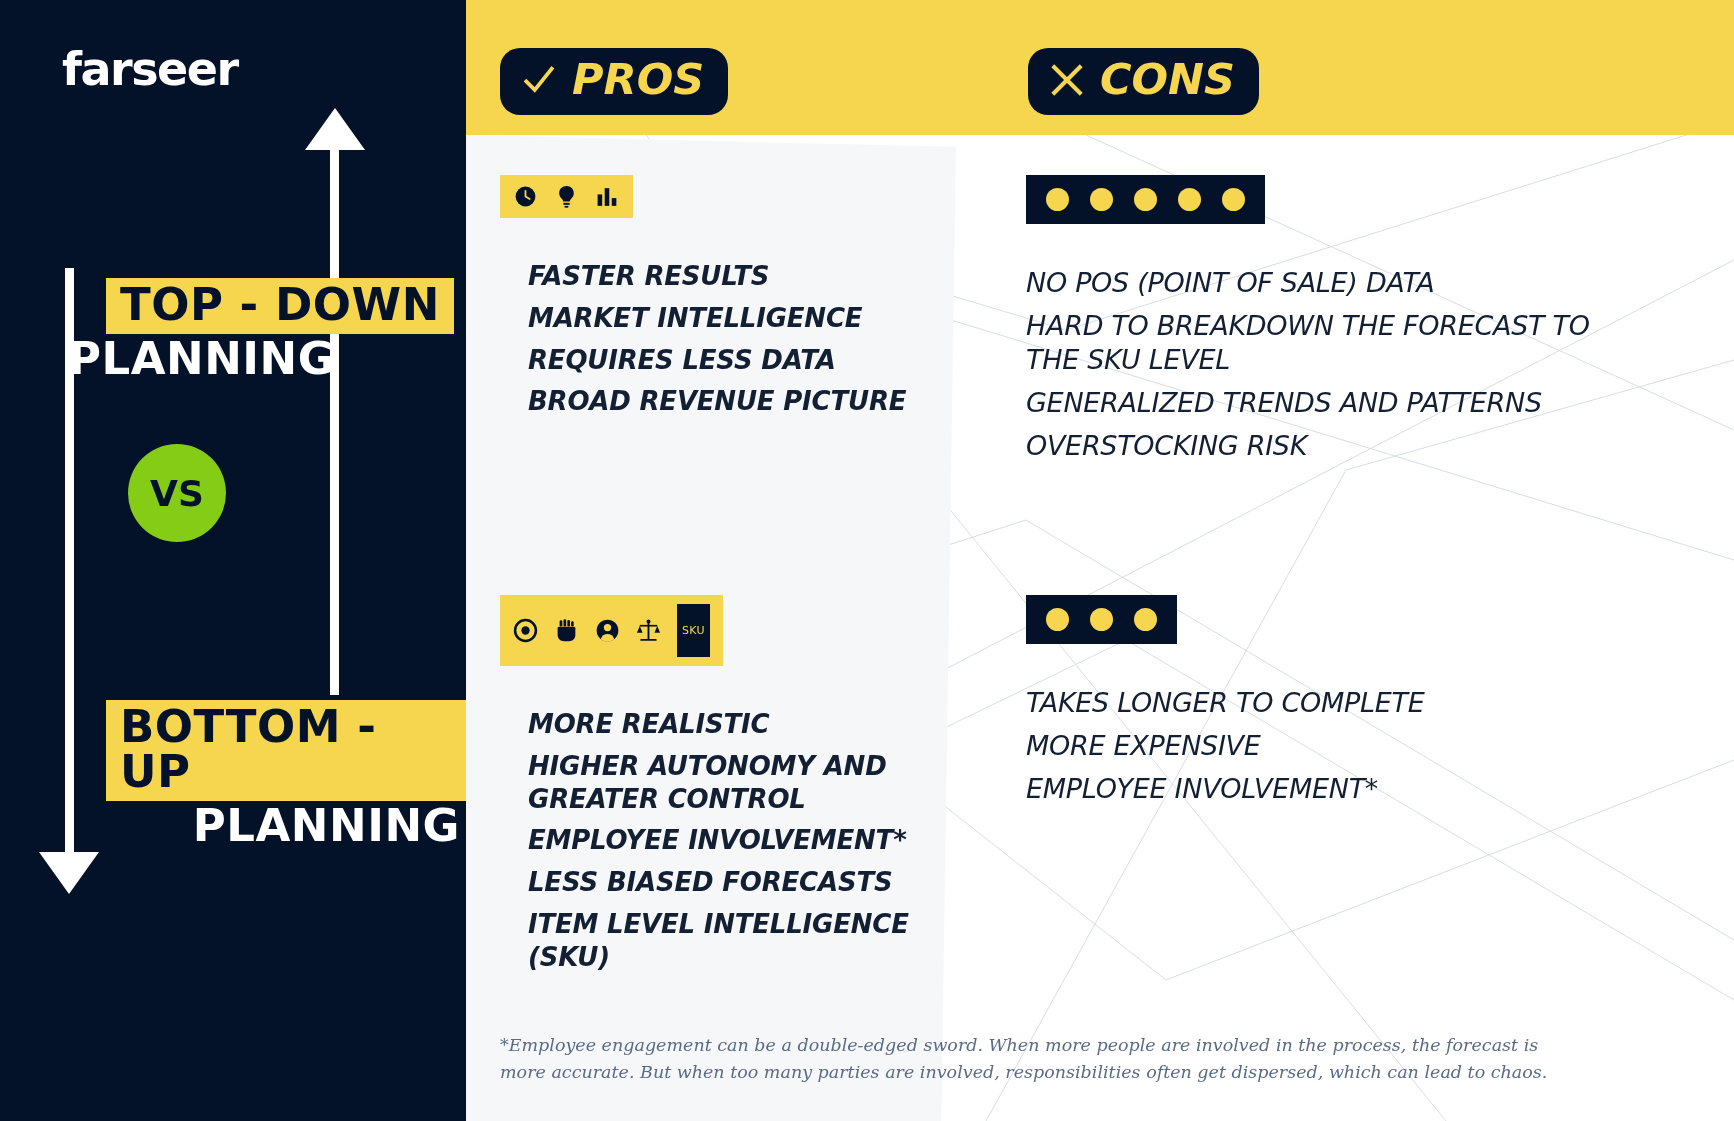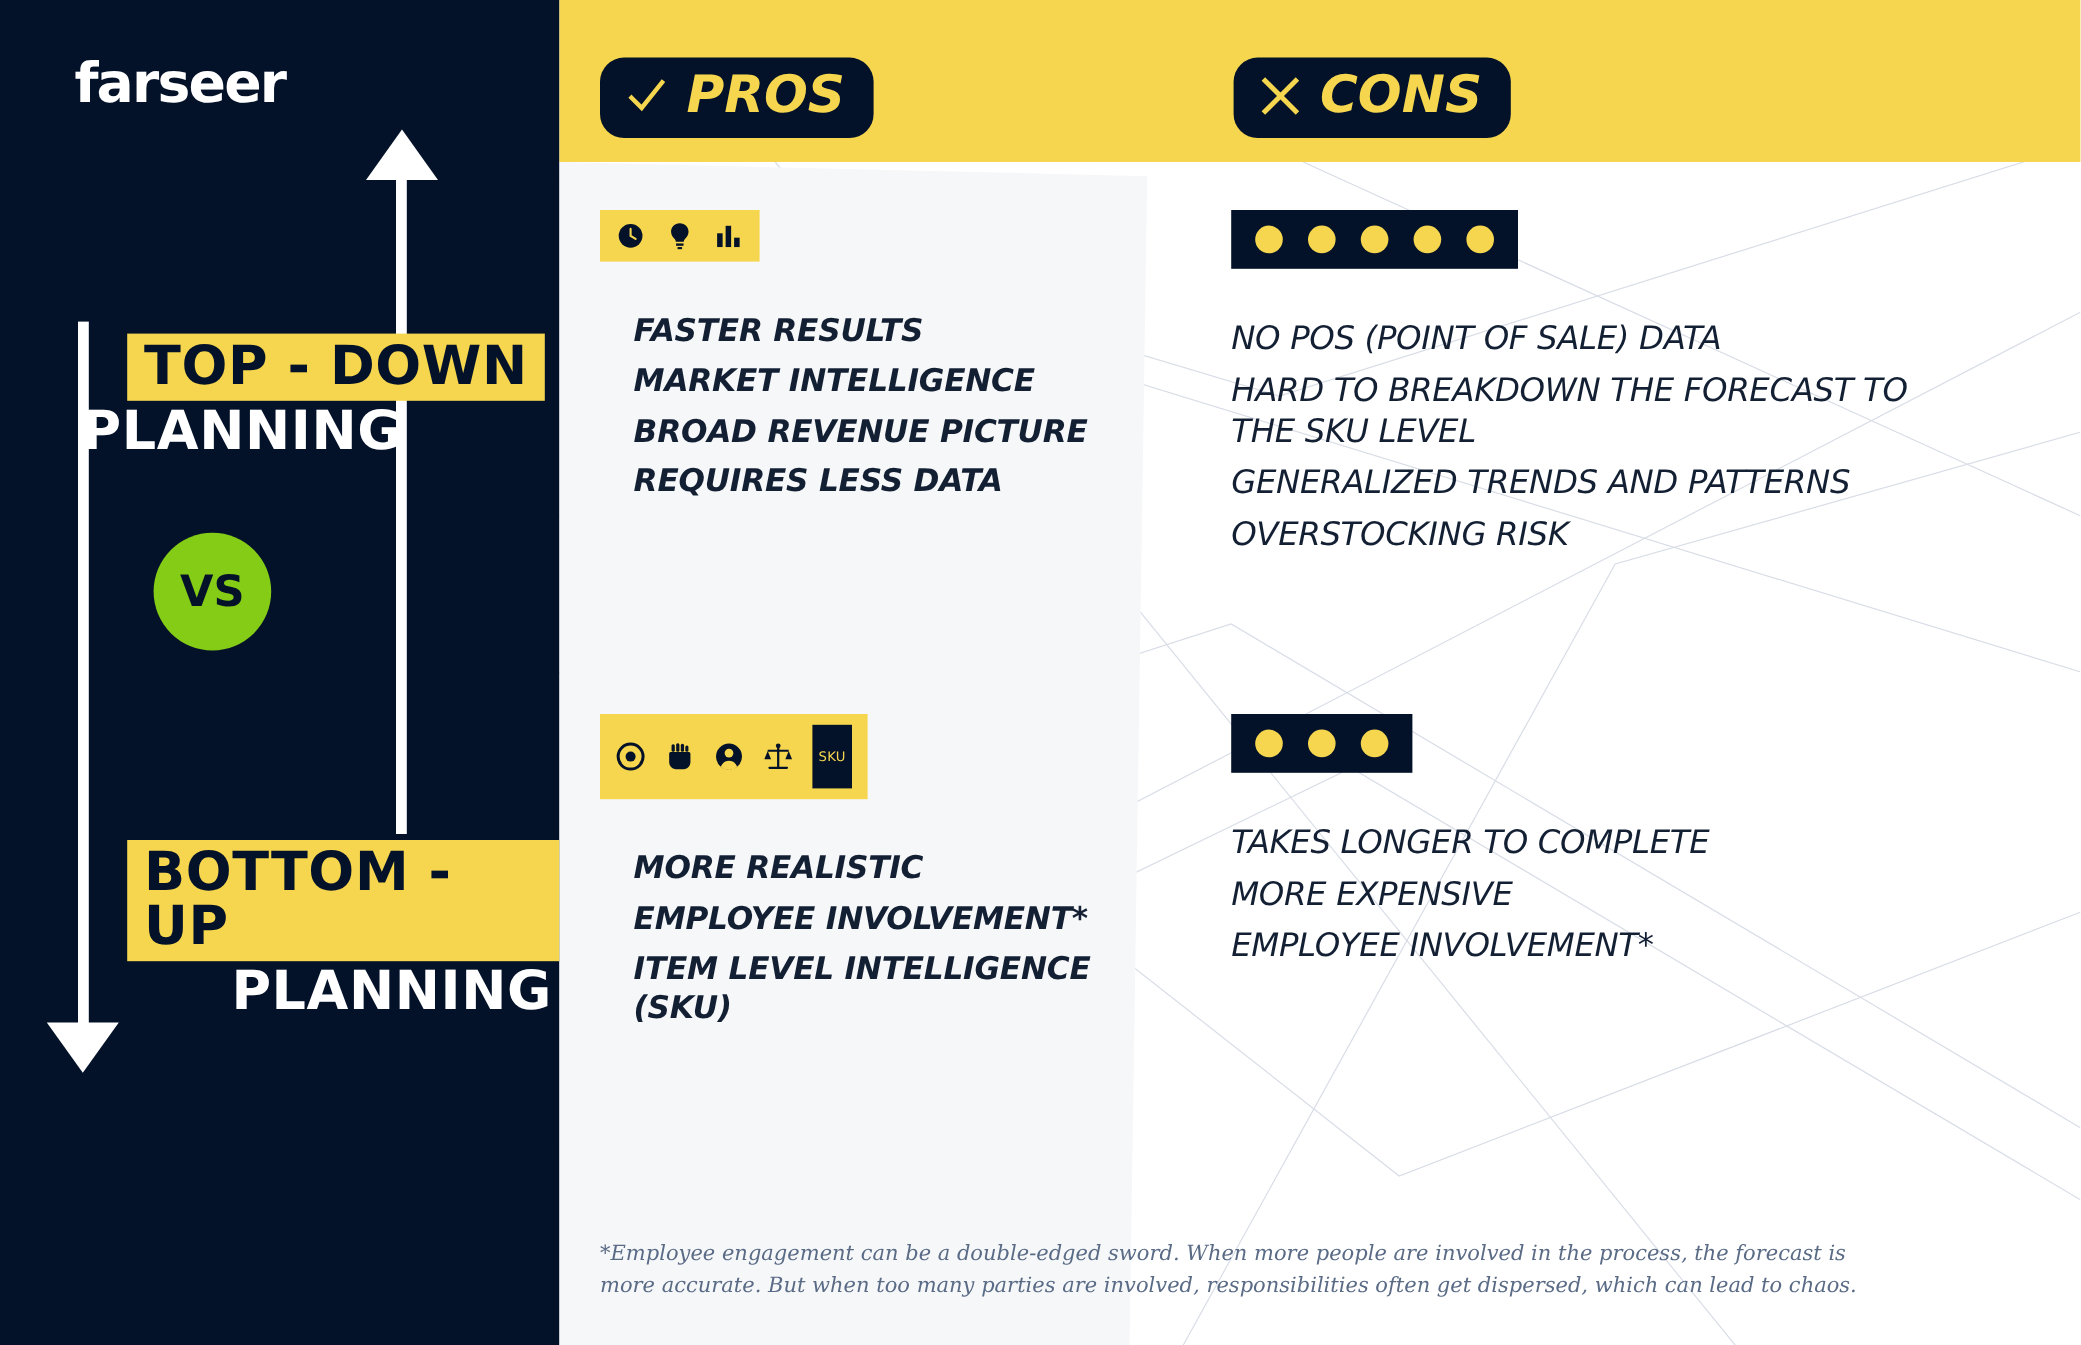--- a/index.html
+++ b/index.html
@@ -201,22 +201,22 @@
         </svg>
         <svg viewBox="0 0 24 24">
           <rect x="2.5" y="10" width="4.4" height="11" fill="#041229"></rect>
           <rect x="9.3" y="4" width="4.4" height="17" fill="#041229"></rect>
           <rect x="16.1" y="13.5" width="4.4" height="7.5" fill="#041229"></rect>
         </svg>
       </div>
       <ul class="items">
         <li>FASTER RESULTS</li>
         <li>MARKET INTELLIGENCE</li>
+        <li>REQUIRES LESS DATA</li>
         <li>BROAD REVENUE PICTURE</li>
-        <li>REQUIRES LESS DATA</li>
       </ul>
     </div>
 
     <div class="col col-pros" style="top:595px;">
       <div class="icon-strip">
         <svg viewBox="0 0 24 24">
           <circle cx="12" cy="12" r="10" fill="none" stroke="#041229" stroke-width="2.4"></circle>
           <circle cx="12" cy="12" r="4" fill="#041229"></circle>
         </svg>
         <svg viewBox="0 0 24 24">
@@ -235,21 +235,23 @@
           <path d="M12 3.2 V20.4 M5 21 h14" stroke="#041229" stroke-width="1.8" fill="none" stroke-linecap="round"></path>
           <path d="M3.6 7.4 h16.8" stroke="#041229" stroke-width="1.6"></path>
           <path d="M3.6 7.6 L.9 14.2 h5.4 z" fill="#041229"></path>
           <path d="M20.4 7.6 L17.7 14.2 h5.4 z" fill="#041229"></path>
           <circle cx="12" cy="3.4" r="1.9" fill="#041229"></circle>
         </svg>
         <span class="sku-chip">SKU</span>
       </div>
       <ul class="items">
         <li>MORE REALISTIC</li>
+        <li>HIGHER AUTONOMY AND GREATER CONTROL</li>
         <li>EMPLOYEE INVOLVEMENT*</li>
+        <li>LESS BIASED FORECASTS</li>
         <li>ITEM LEVEL INTELLIGENCE (SKU)</li>
       </ul>
     </div>
 
     <div class="col col-cons" style="top:175px;">
       <div class="dot-strip">
         <span class="dot"></span>
         <span class="dot"></span>
         <span class="dot"></span>
         <span class="dot"></span>

